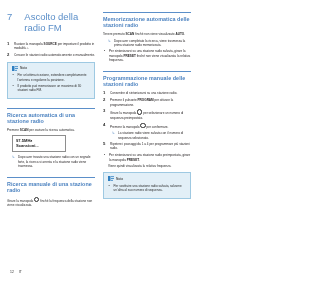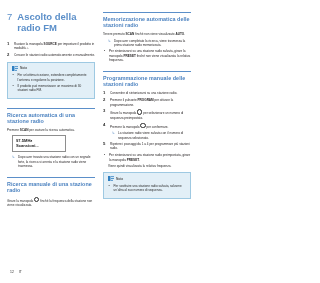--- a/index.html
+++ b/index.html
@@ -35,21 +35,22 @@
   .chapter-num{
     color:#5b8fc9;
     font-size:9.5px;
     line-height:10.5px;
     font-weight:400;
   }
   .chapter-title{
     color:#5b8fc9;
     font-size:9.5px;
     line-height:10.5px;
-    font-weight:700;
+    font-weight:400;
+    margin-left:7px;
   }
 
   
   .sec{
     margin-top:9px;
   }
   .sec-rule{
     border-top:0.6px solid #5b8fc9;
     margin-bottom:2.5px;
   }

